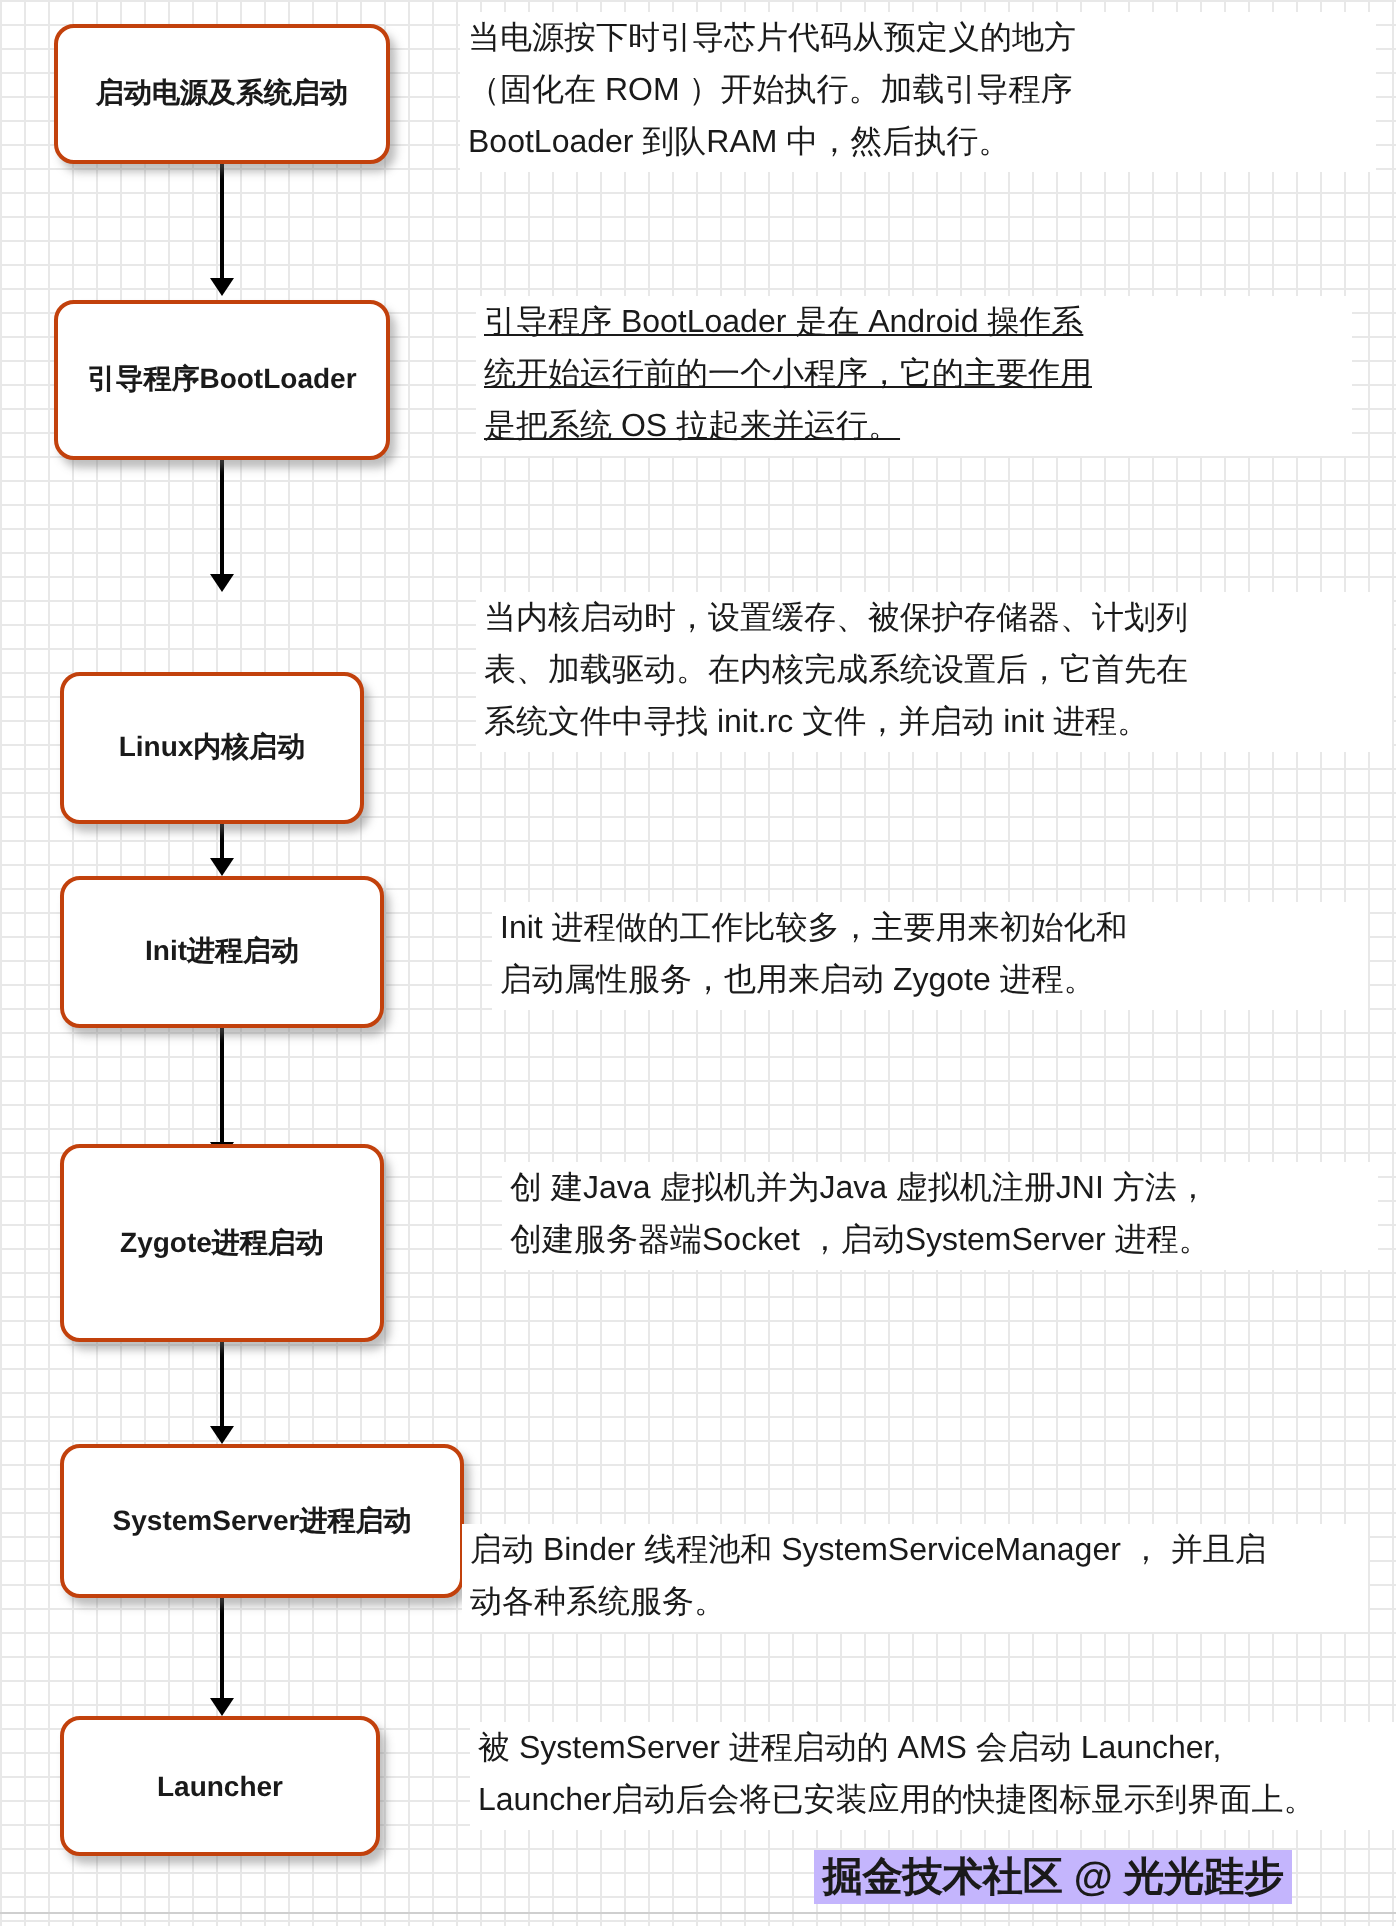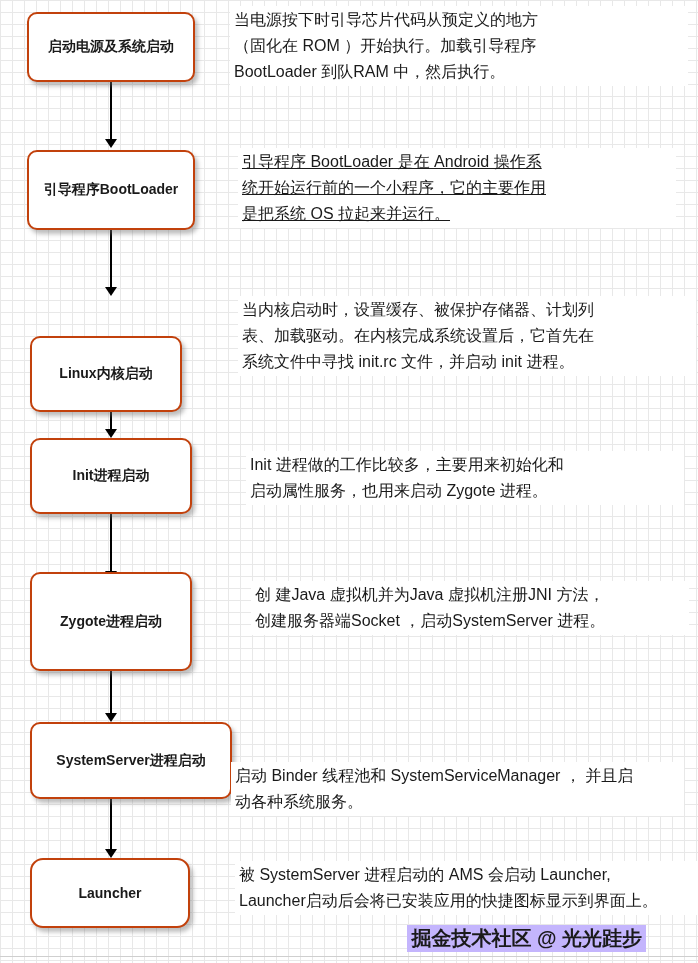--- a/index.html
+++ b/index.html
@@ -150,21 +150,21 @@
   <div class="node" style="left:10px; top:722px; width:202px; height:77px;margin-left:20px;">
     <span>SystemServer进程启动</span>
   </div>
   <div class="desc" style="left:231px; top:735px; width:445px;margin-top:27px;">启动 Binder 线程池和 SystemServiceManager ， 并且启
 动各种系统服务。</div>
   <div class="arrow" style="left:111px; top:799px; height:59px;">
     <div class="arrow-line"></div>
     <div class="arrow-head"></div>
   </div>
 
-  <div class="node" style="left:30px; top:858px; width:160px; height:70px;border-radius:13px;">
+  <div class="node" style="left:30px; top:858px; width:160px; height:70px;">
     <span>Launcher</span>
   </div>
   <div class="desc" style="left:235px; top:861px; width:455px;">被 SystemServer 进程启动的 AMS 会启动 Launcher,
 Launcher启动后会将已安装应用的快捷图标显示到界面上。</div>
 
   <div class="footer">掘金技术社区 @ 光光跬步</div>
 
   <div class="bottom-rule"></div>
 
 </div>

